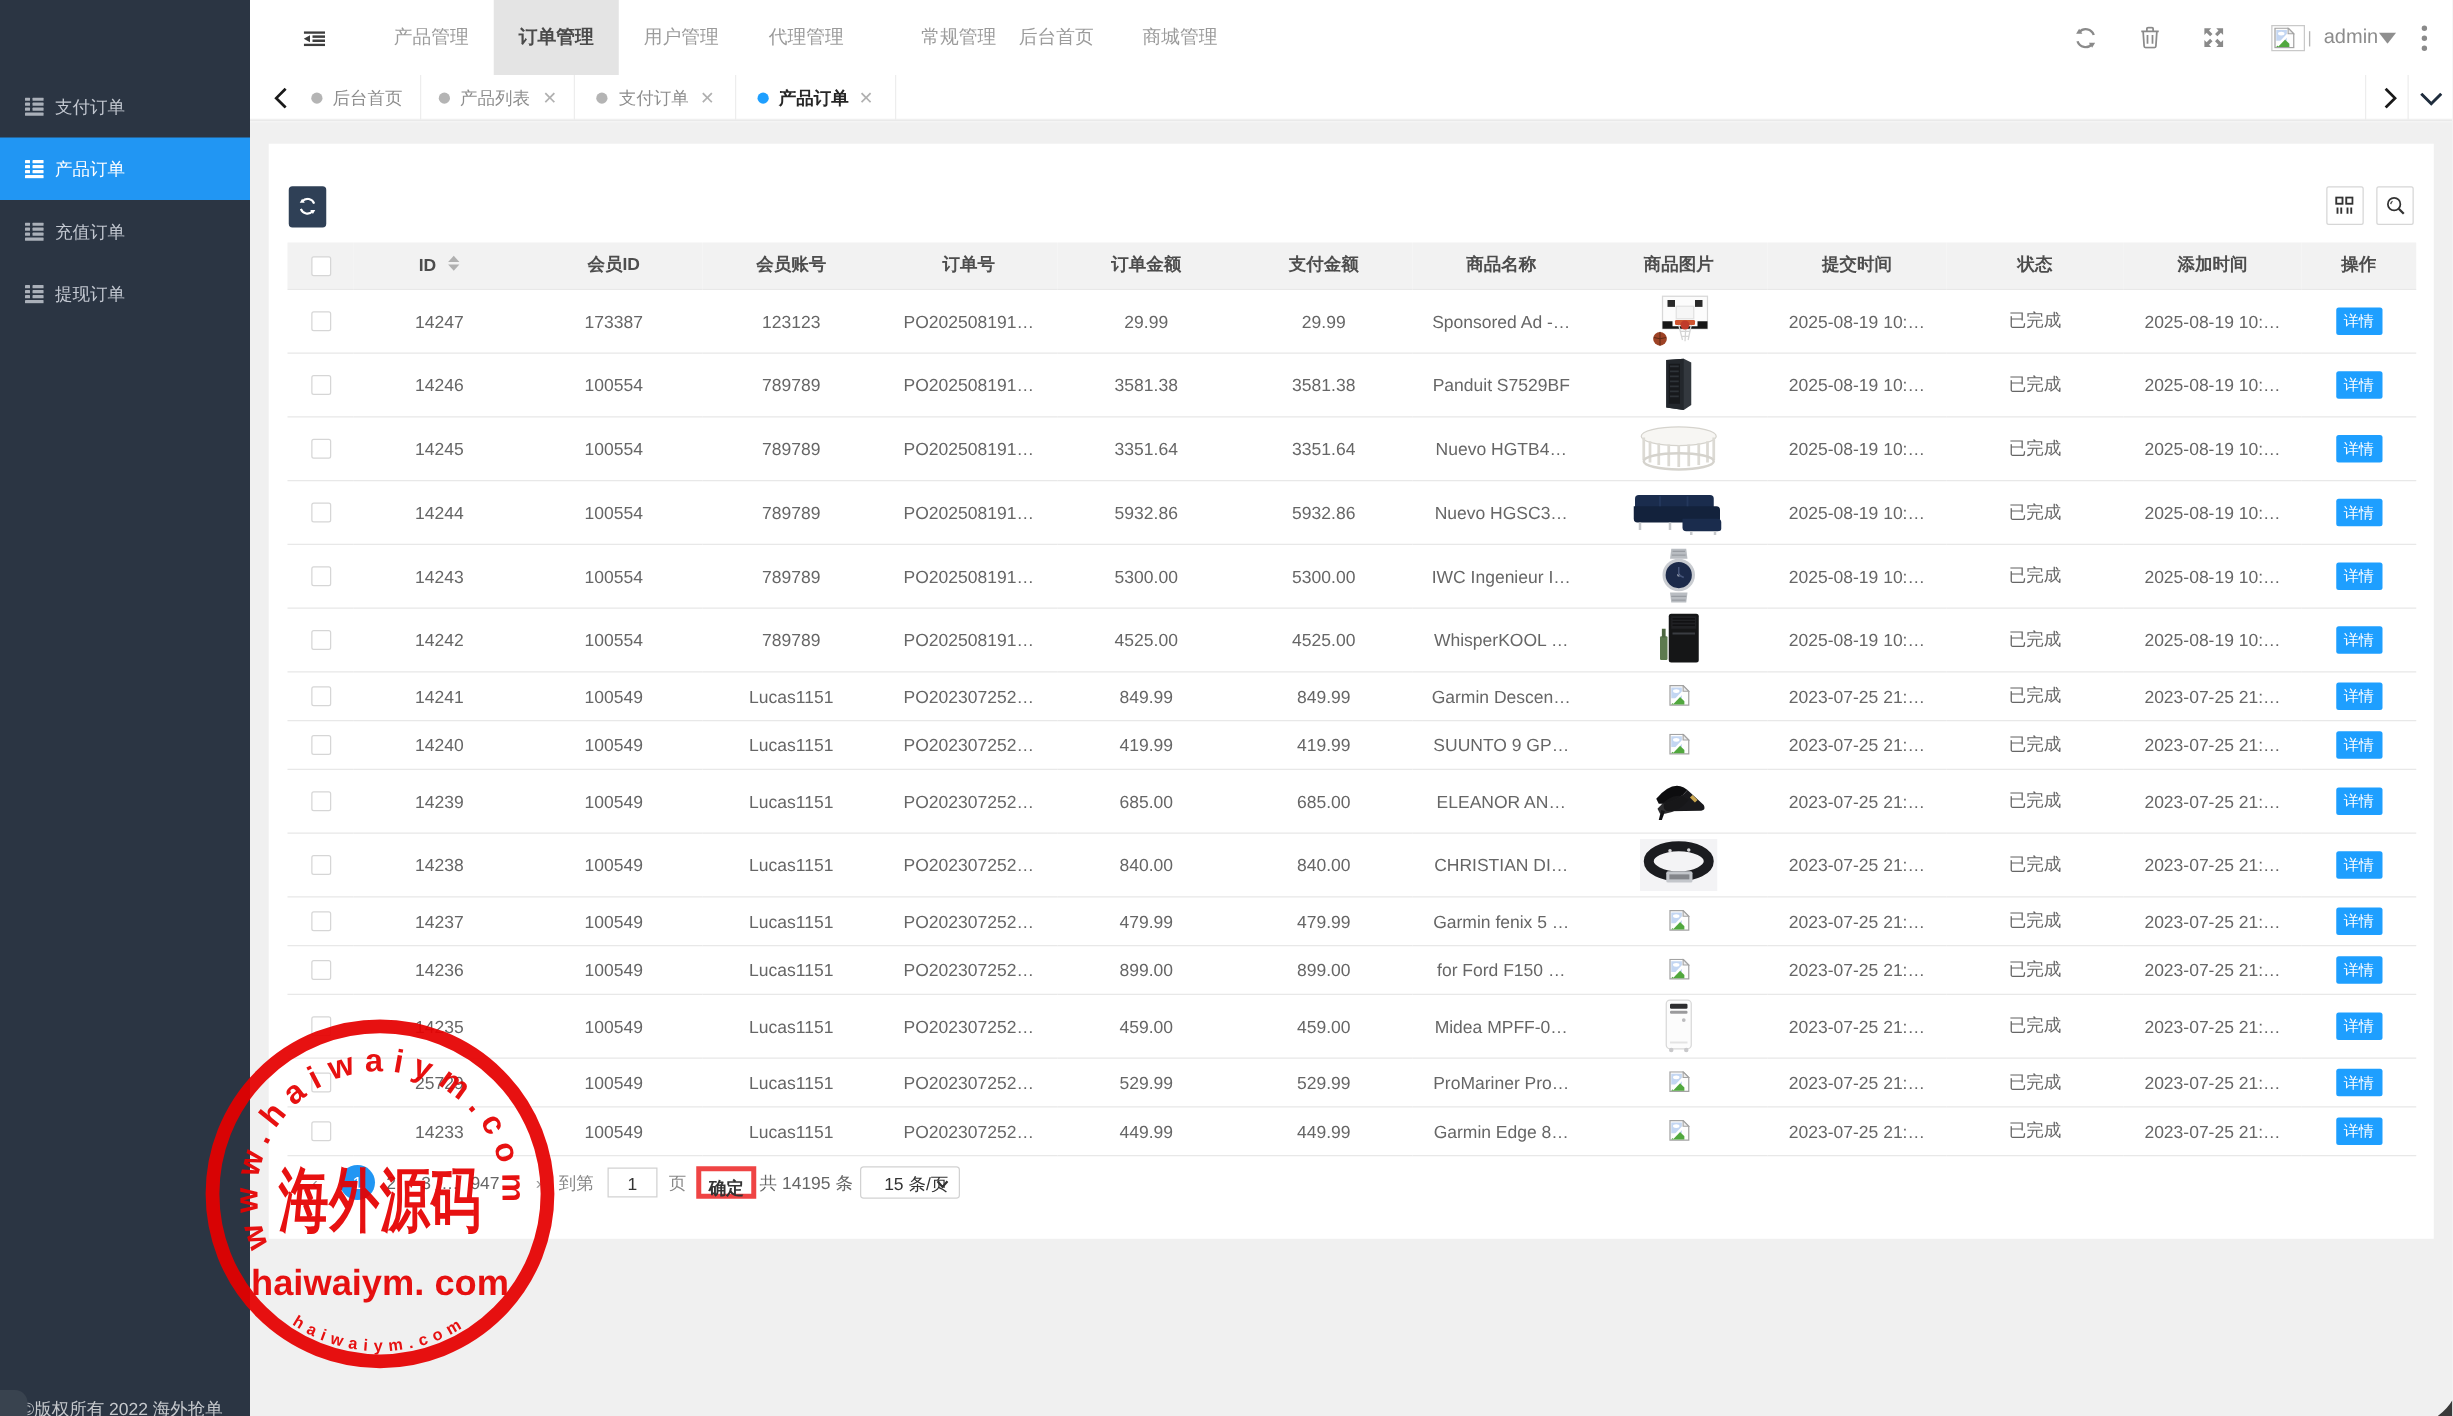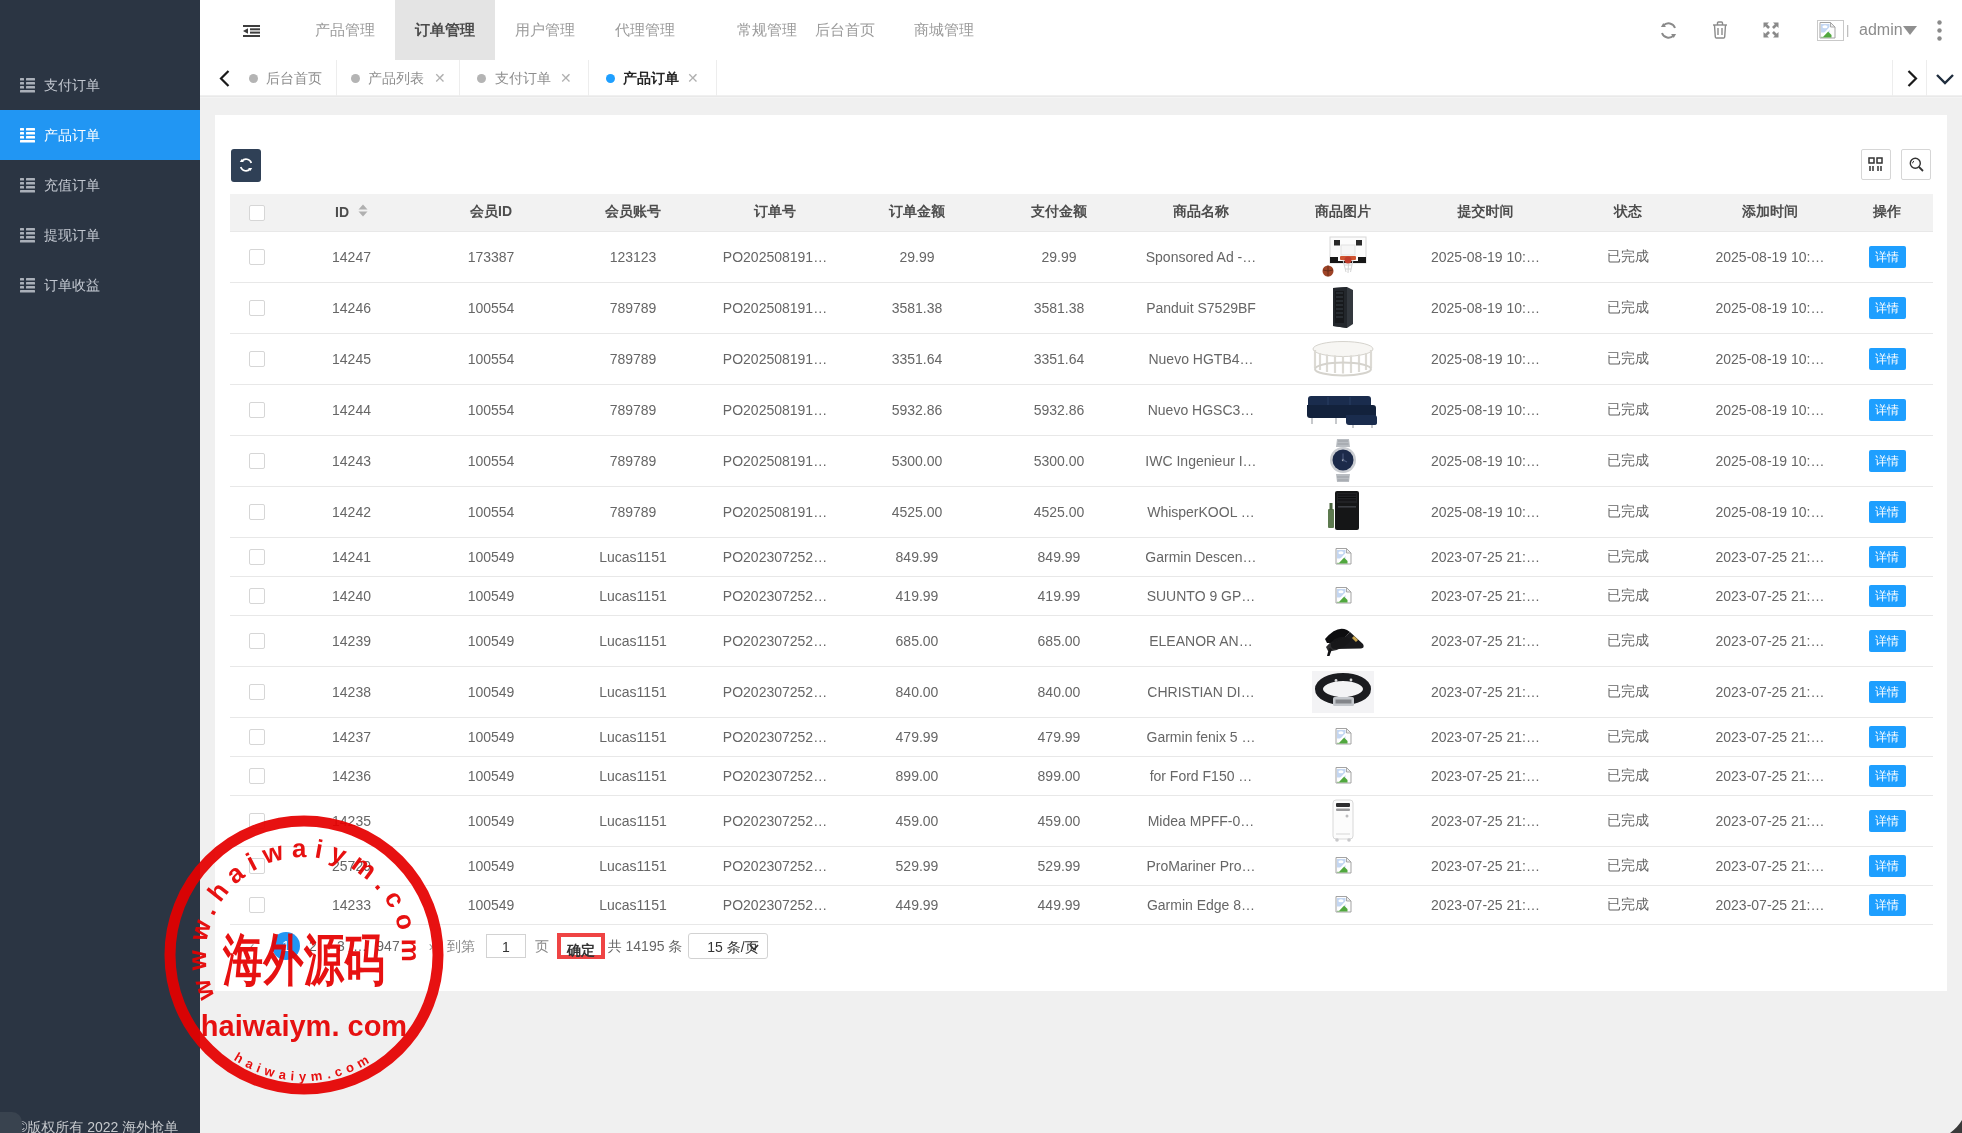--- a/index.html
+++ b/index.html
@@ -595,21 +595,15 @@
         <use href="#listicon"></use>
       </svg>
       <span class="mtxt">充值订单</span>
     </div>
   <div class="smenu" style="top:210px;">
       <svg class="micon" width="15" height="15" viewBox="0 0 15 15" fill="#aab0b9">
         <use href="#listicon"></use>
       </svg>
       <span class="mtxt">提现订单</span>
     </div>
-  <div class="smenu" style="top:260px;">
-      <svg class="micon" width="15" height="15" viewBox="0 0 15 15" fill="#aab0b9">
-        <use href="#listicon"></use>
-      </svg>
-      <span class="mtxt">订单收益</span>
-    </div>
   <div id="copyright">©版权所有 2022 海外抢单</div>
   <div style="position:absolute;left:-14px;top:1112px;width:36px;height:36px;border-radius:10px;background:#39434f;"></div>
 </div>
 
 </body></html>

